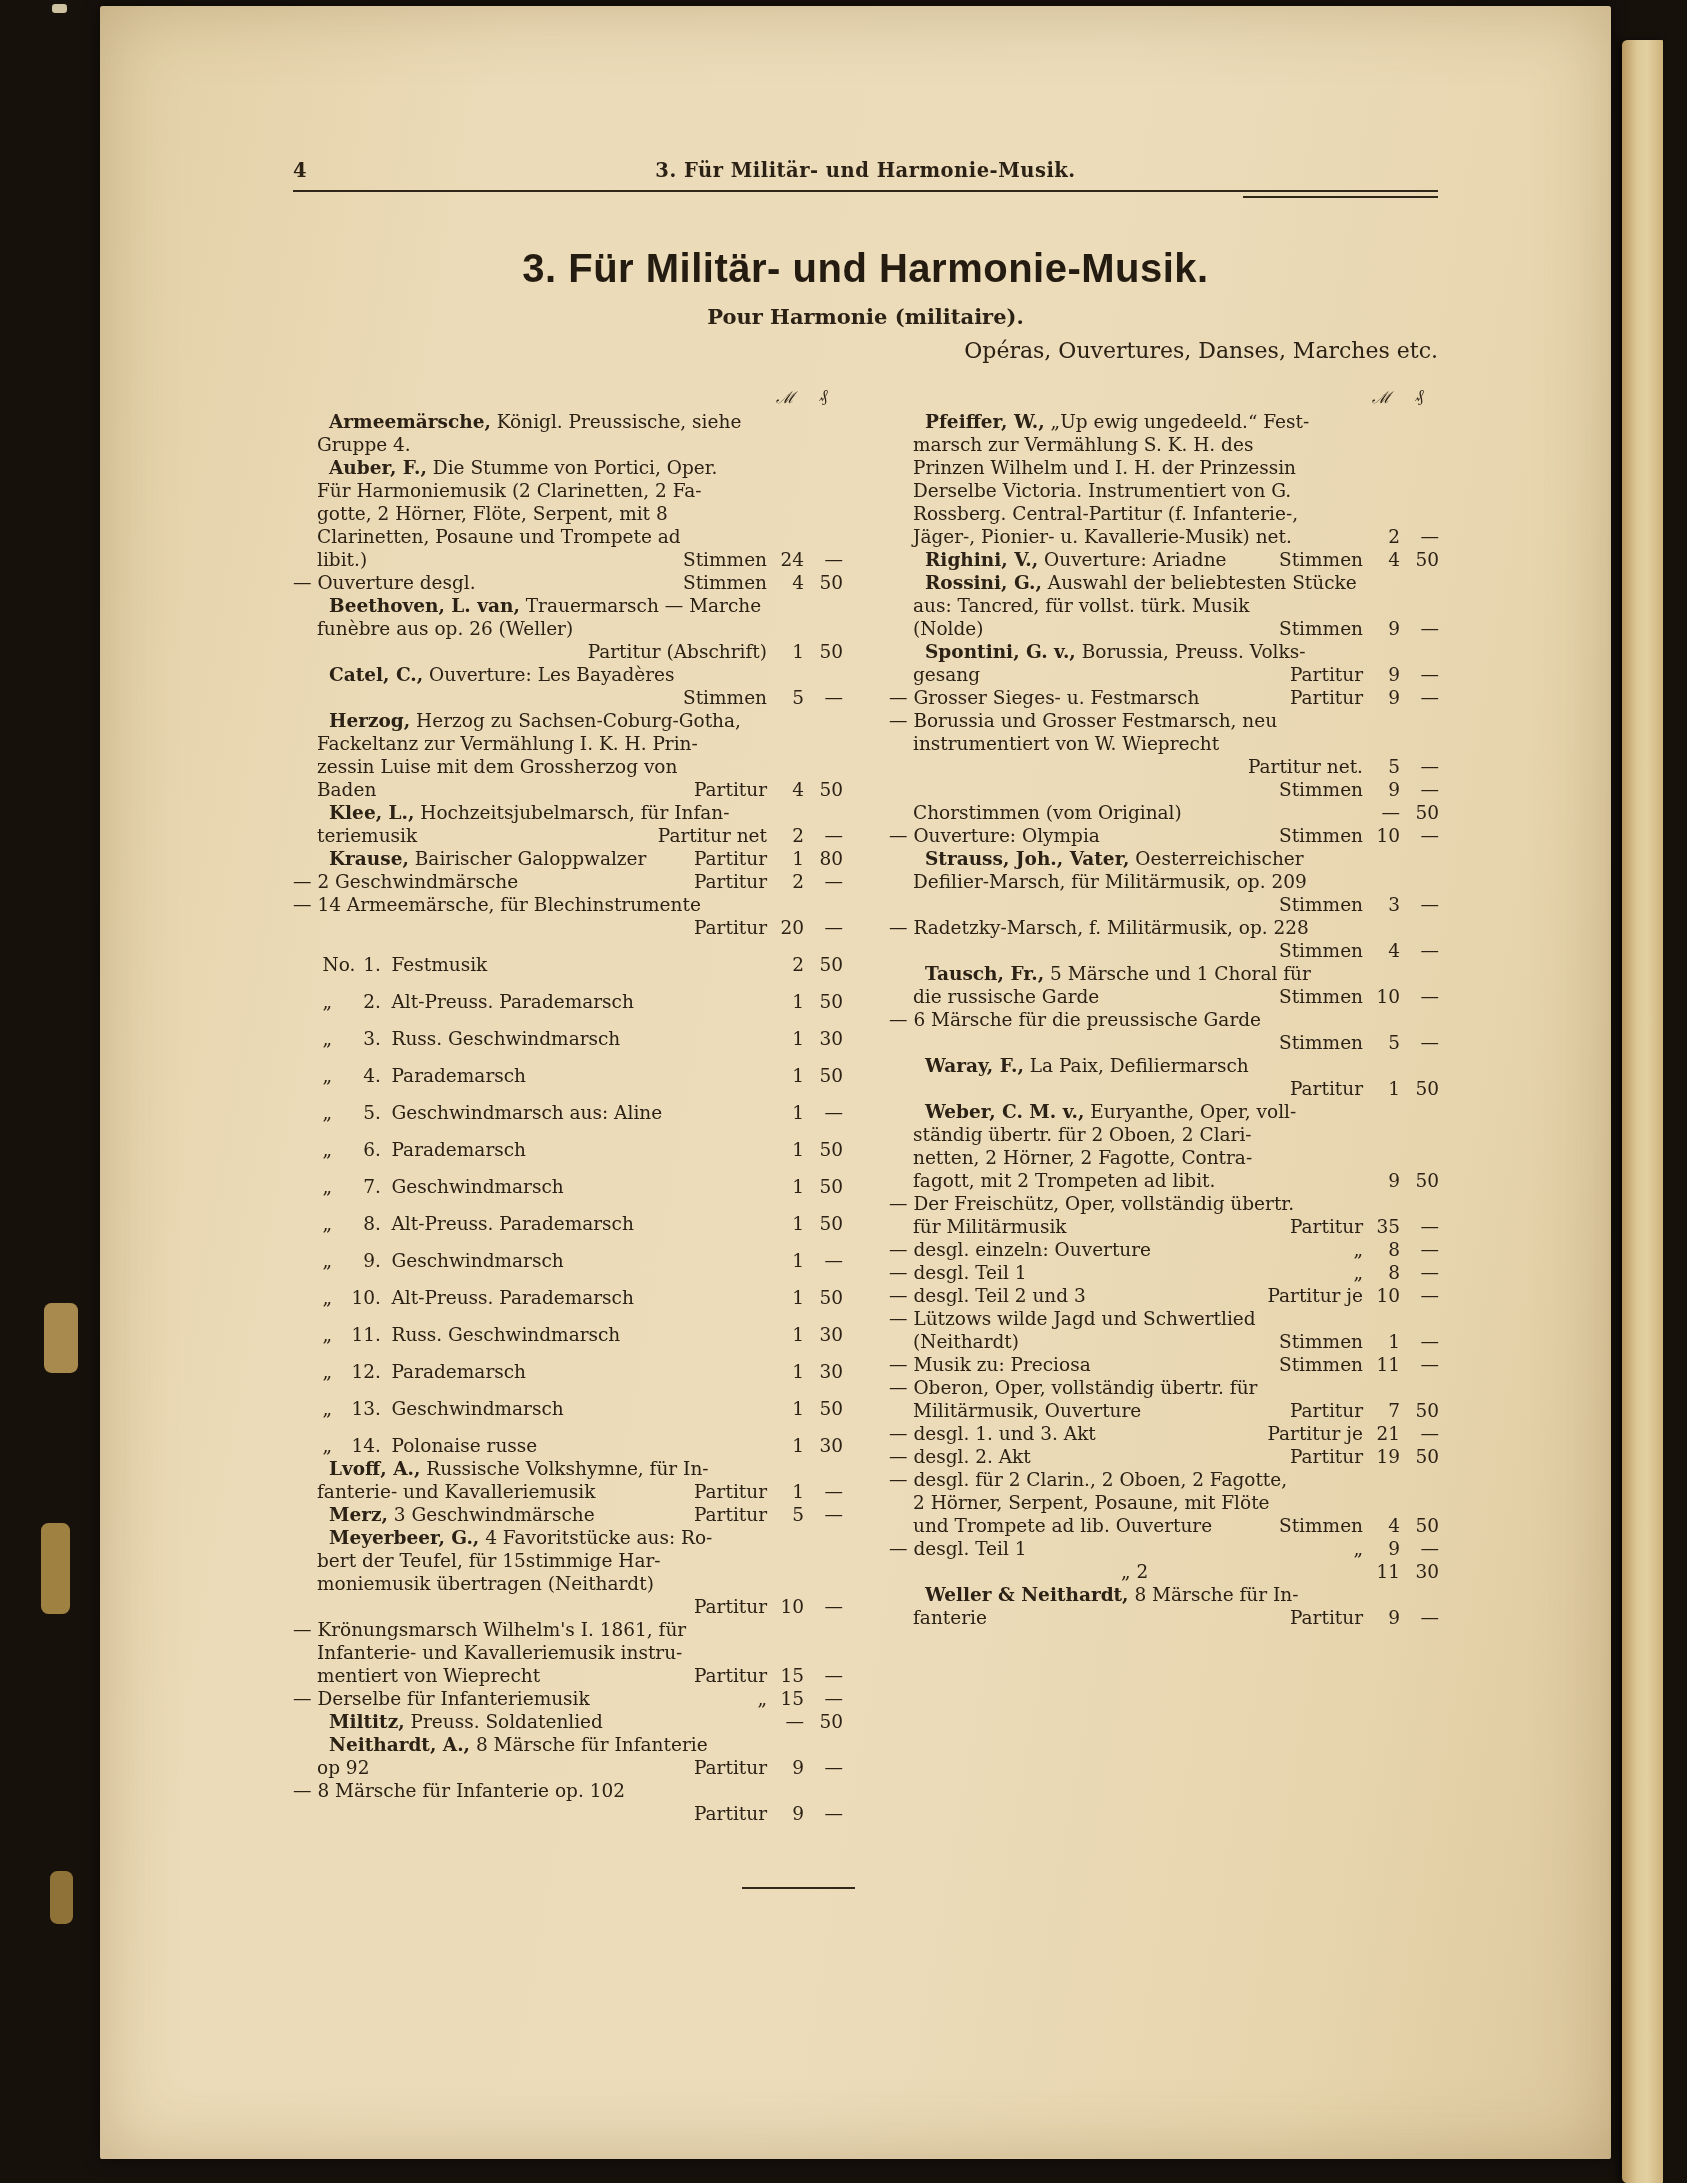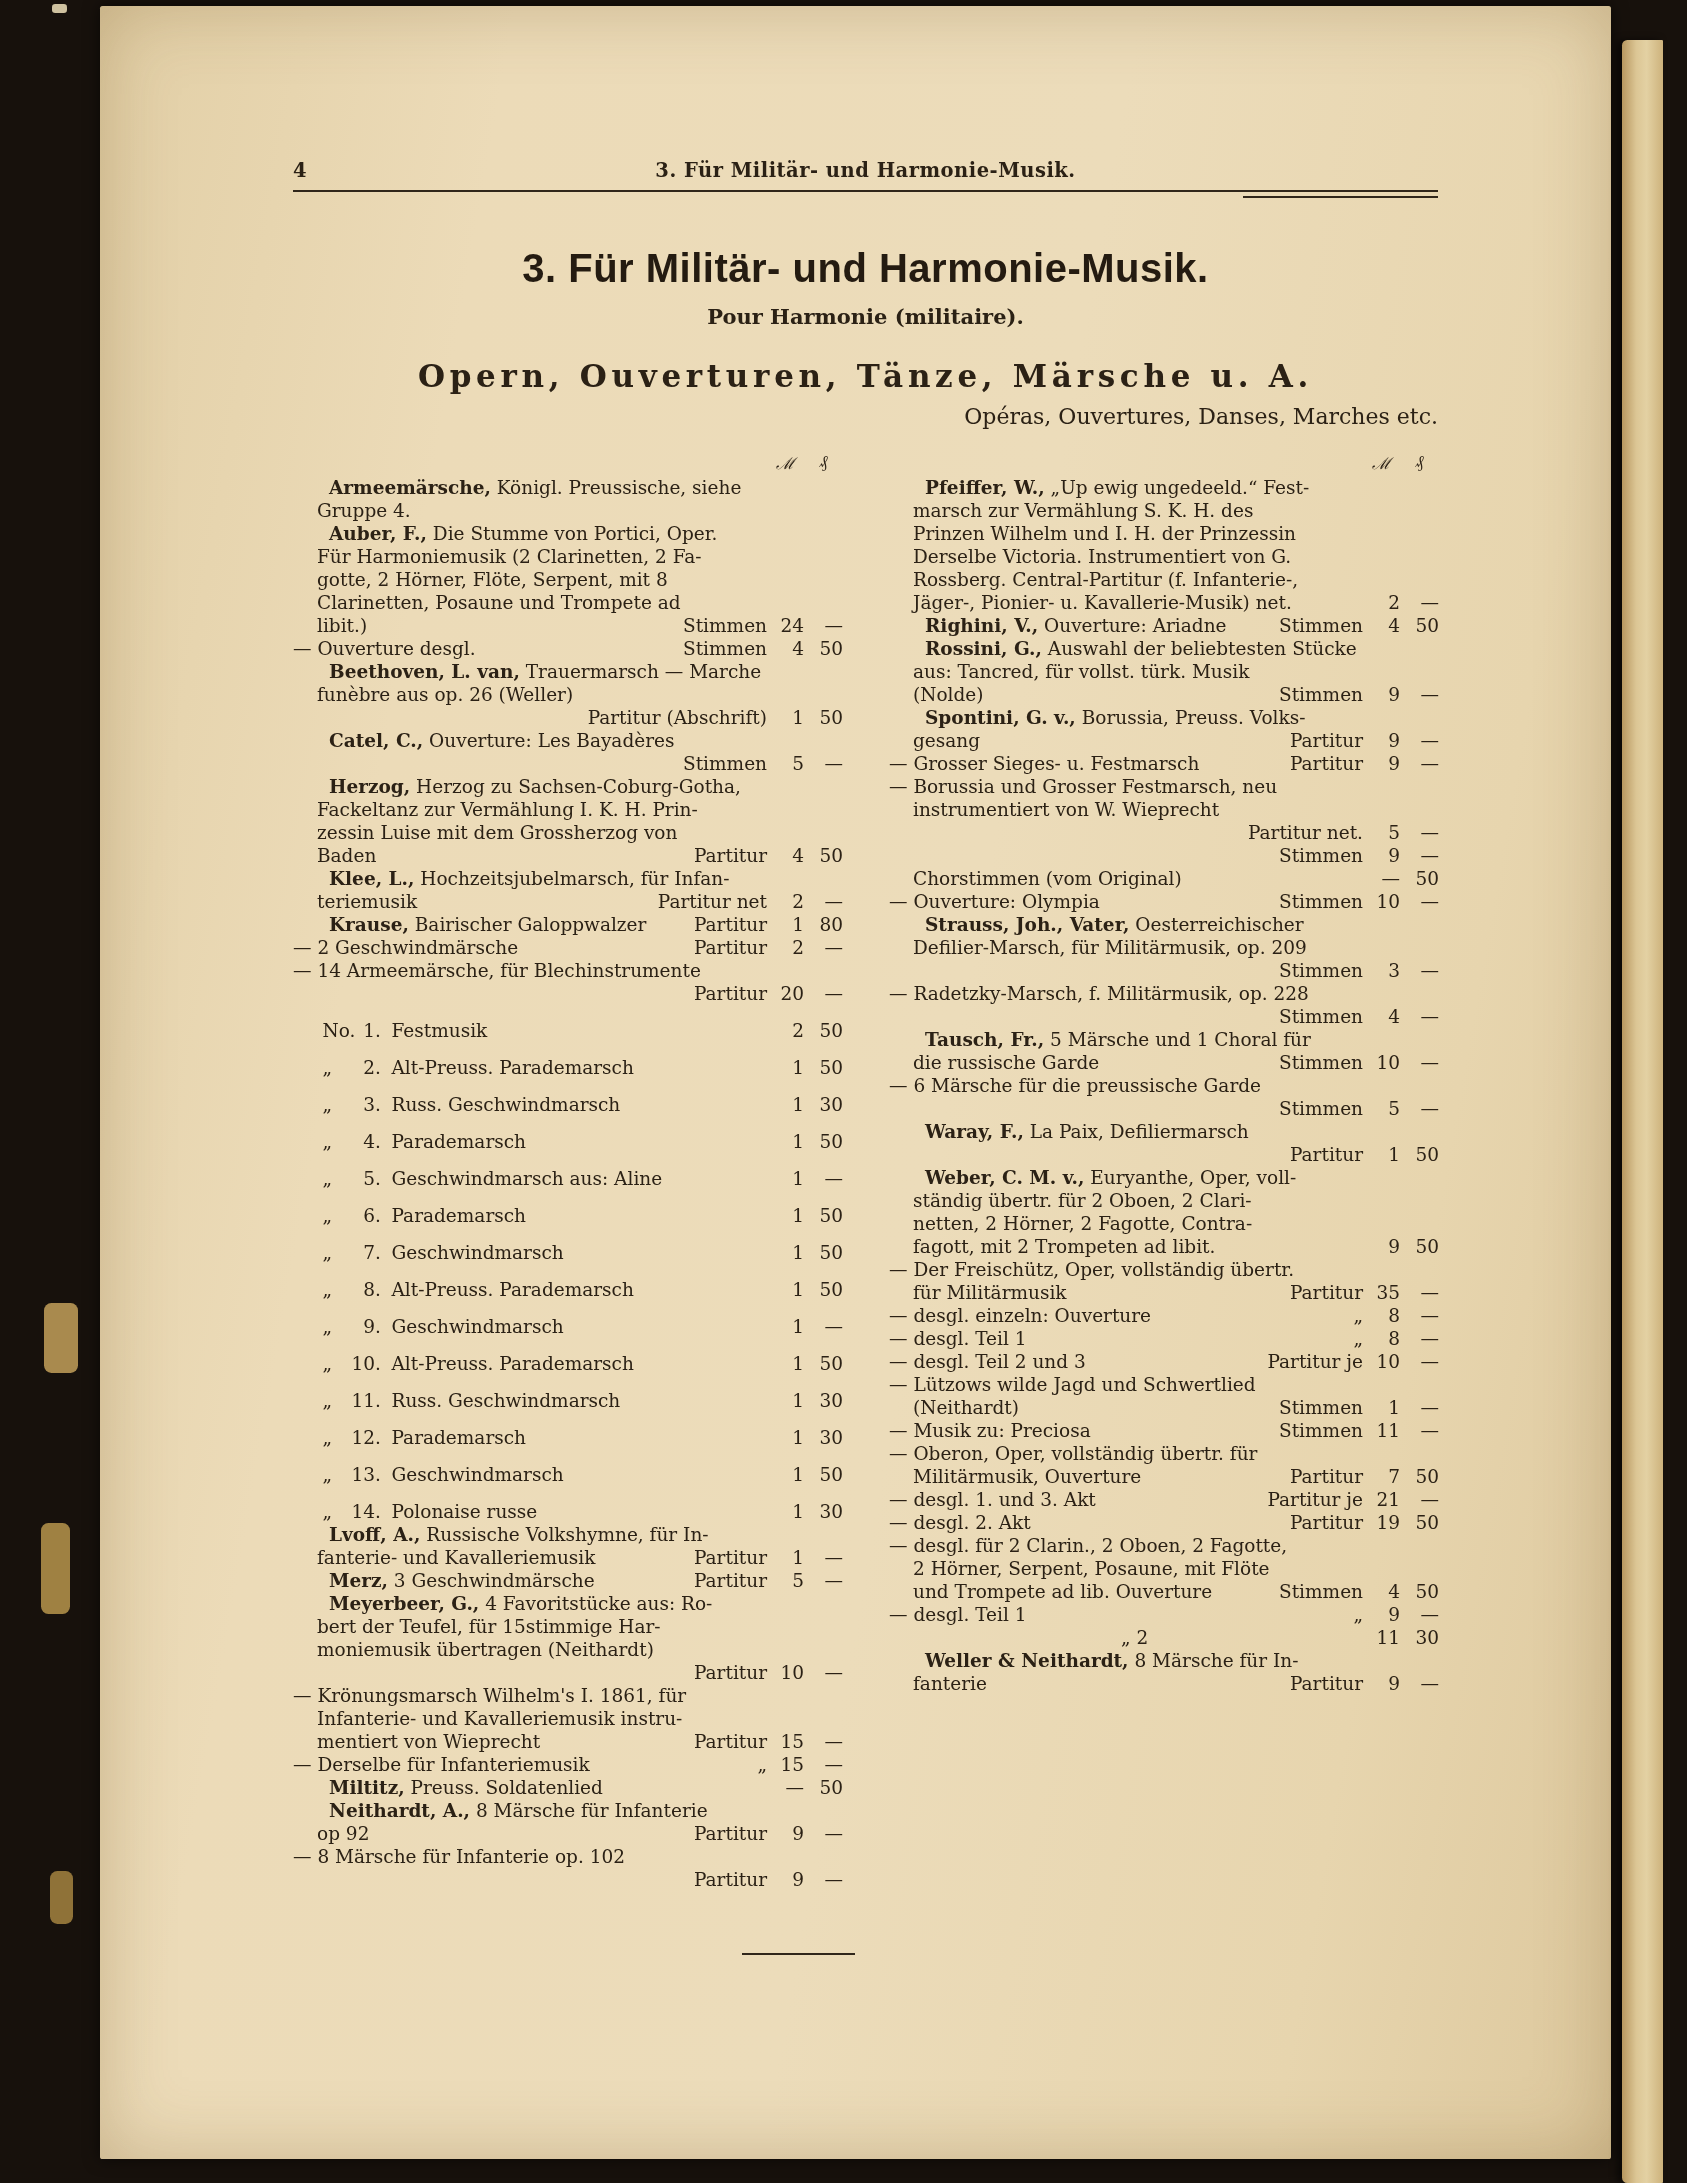--- a/index.html
+++ b/index.html
@@ -75,21 +75,20 @@
 
       <div class="pagehead">
         <span class="pnum">4</span>
         <span class="running">3. Für Militär- und Harmonie-Musik.</span>
       </div>
       <div class="rule"></div>
       <div class="rule2"></div>
 
       <div class="h1">3. Für Militär- und Harmonie-Musik.</div>
       <div class="fr">Pour Harmonie (militaire).</div>
-      <div class="genre">Opern, Ouverturen, Tänze, Märsche u. A.</div>
       <div class="genre-fr">Opéras, Ouvertures, Danses, Marches etc.</div>
 
       <div class="cols">
         <div class="col" id="col-left">
           <div class="cur-row">
             <span class="cur-m">ℳ</span>
             <span class="cur-p">₰</span>
           </div>
         <div class="line">
               <span class="txt ind0"><span class="b">Armeemärsche,</span> Königl. Preussische, siehe</span>

